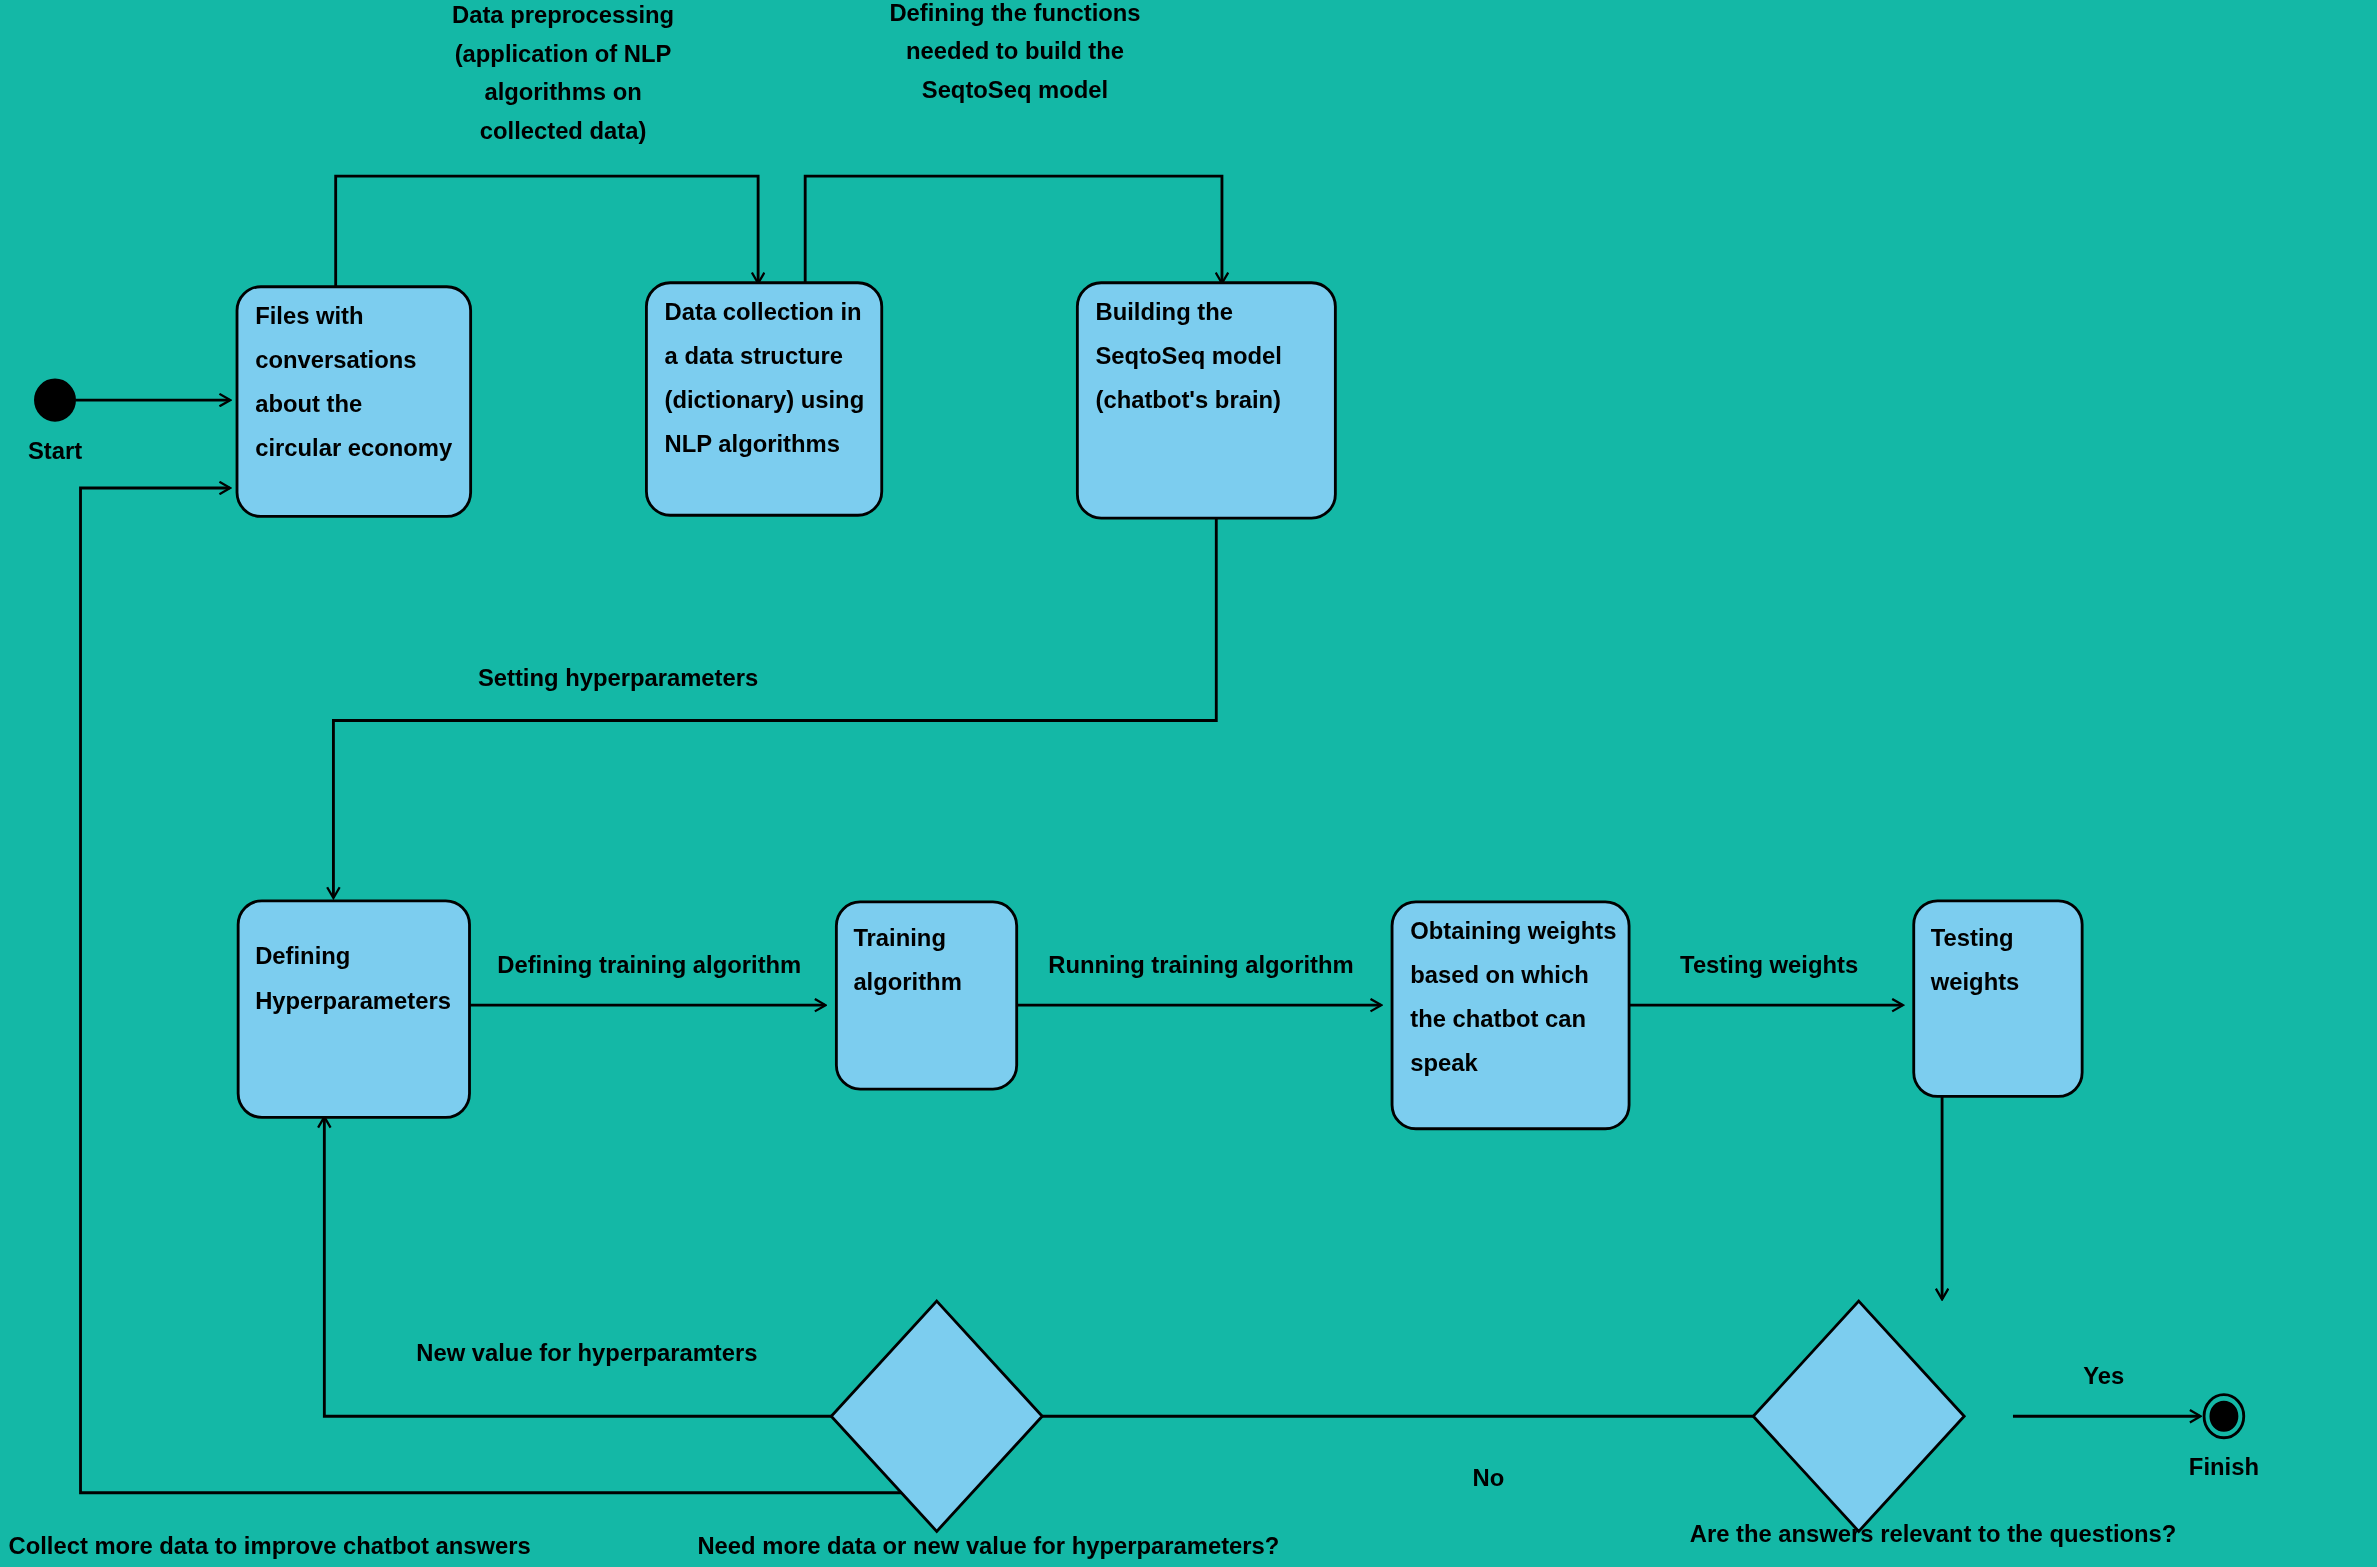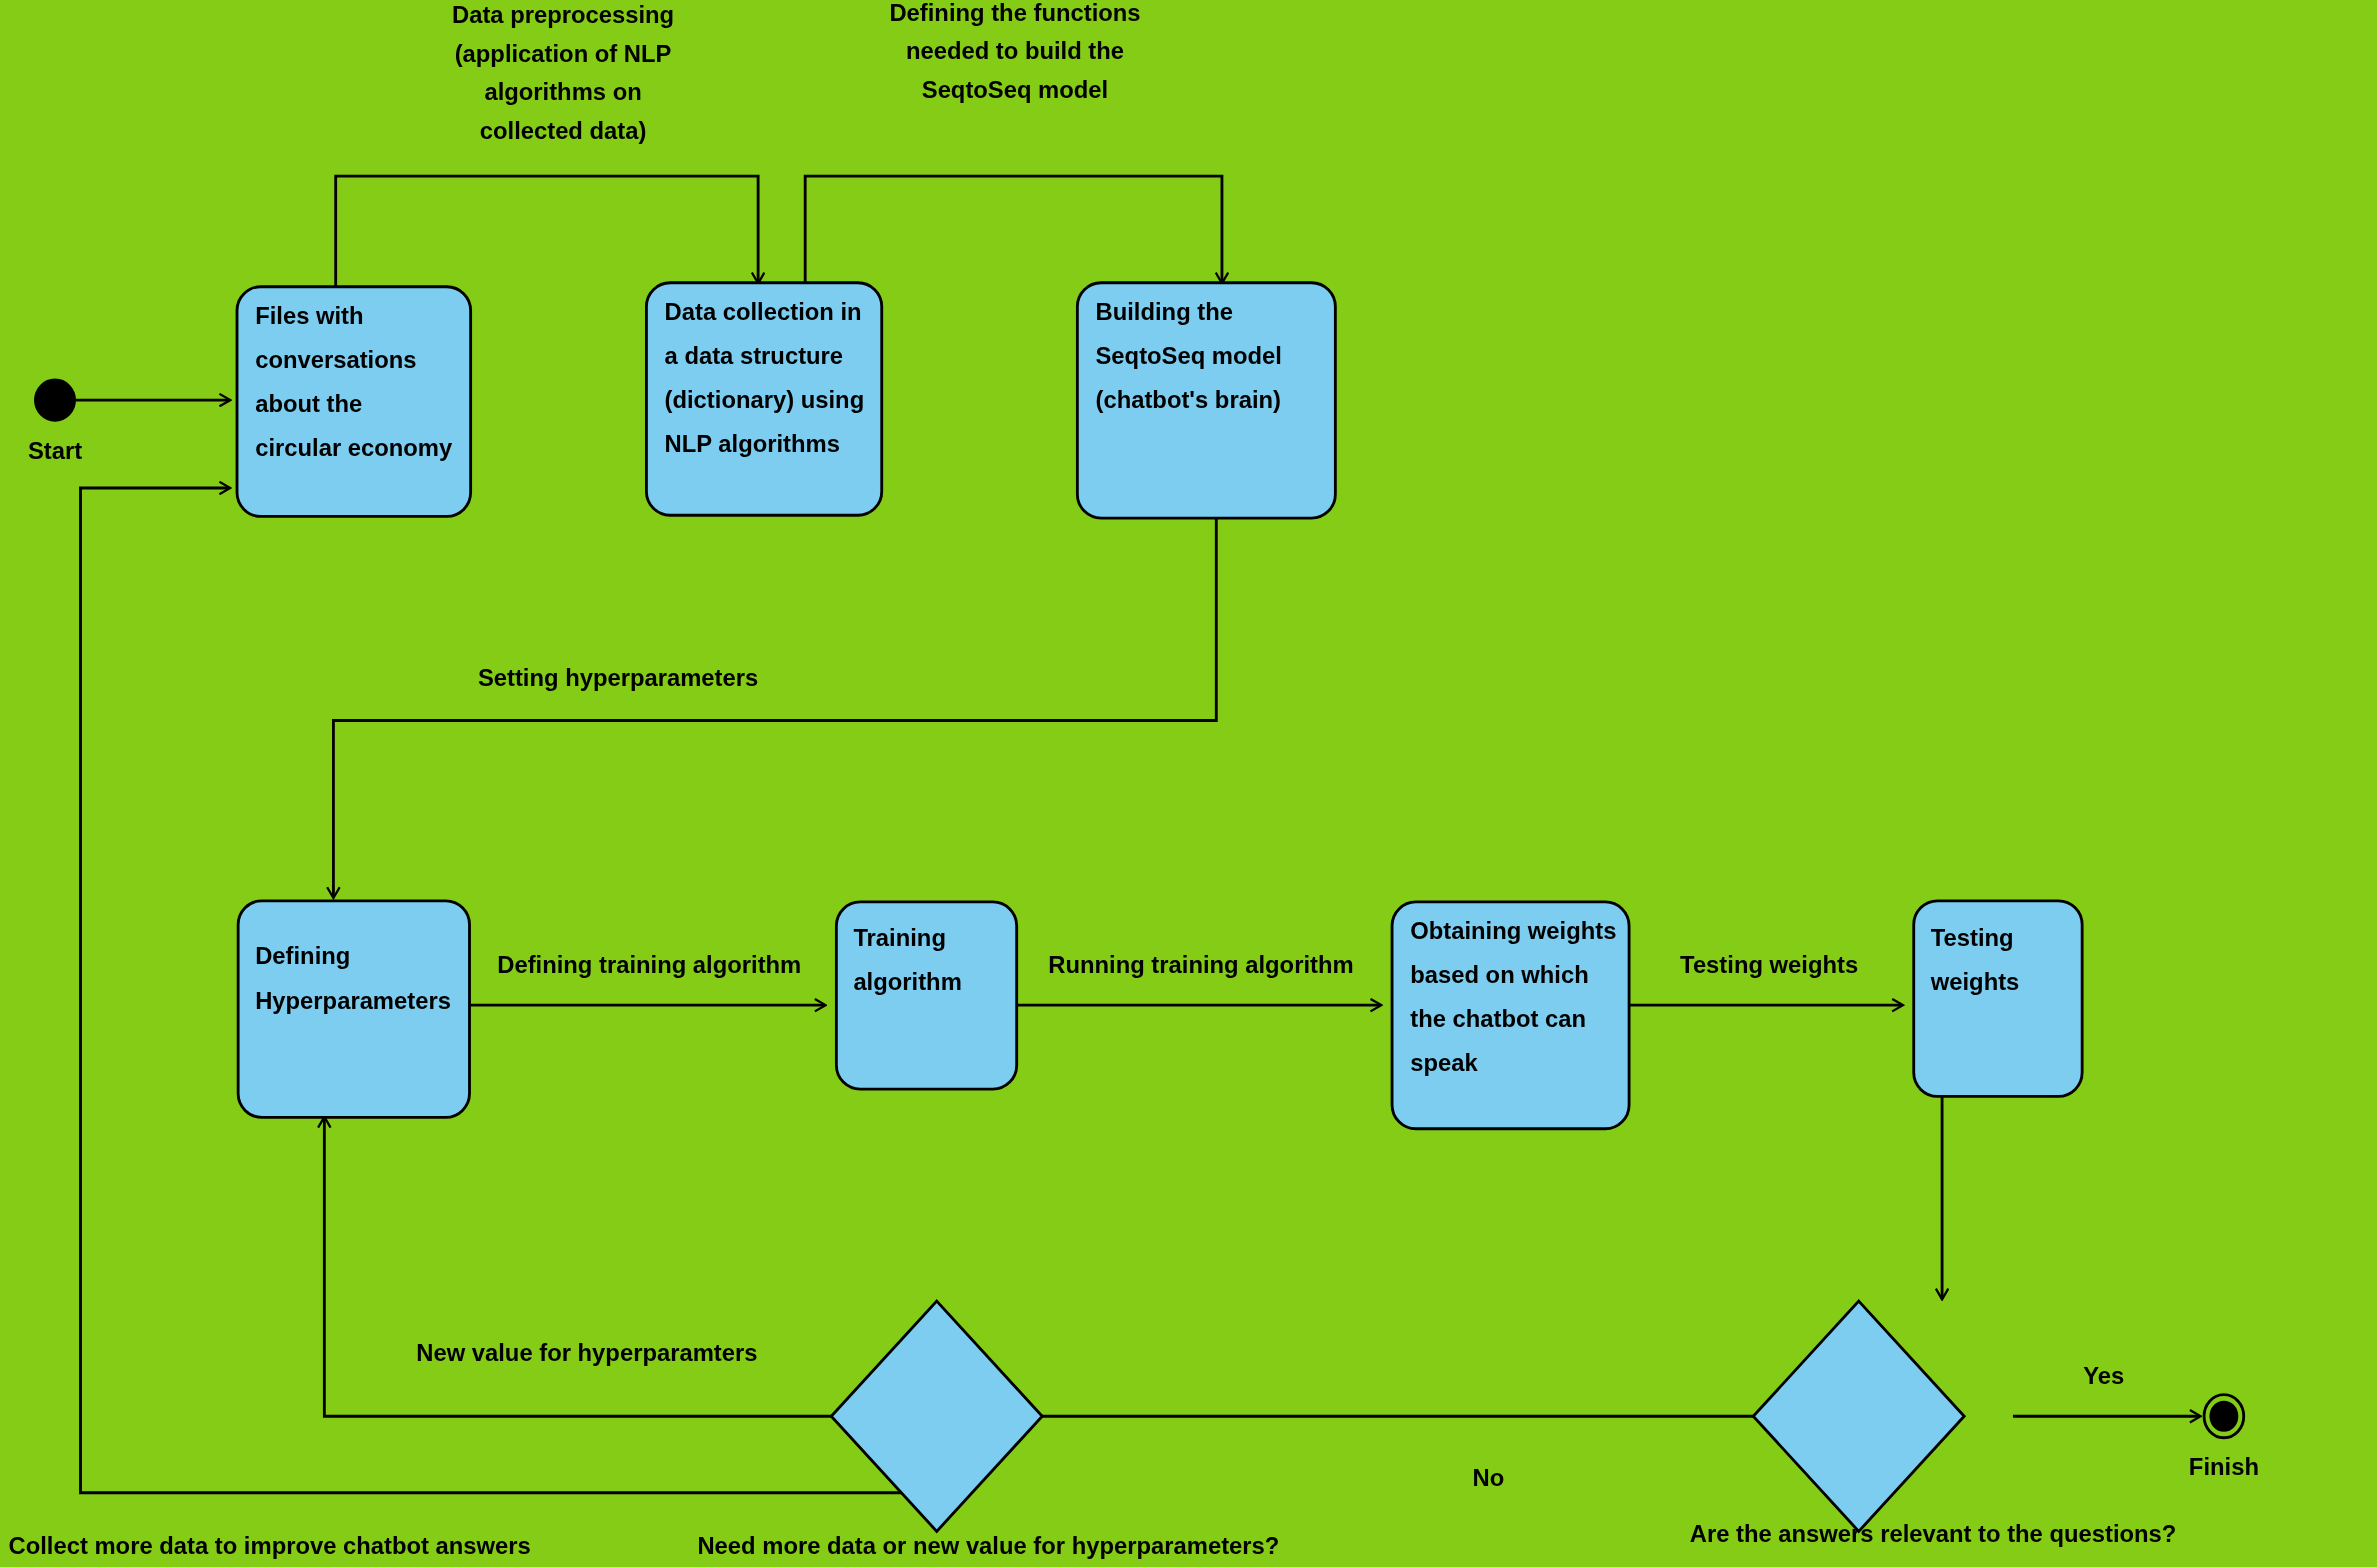--- a/index.html
+++ b/index.html
@@ -1,17 +1,17 @@
 <!DOCTYPE html>
 <html style="font-size:9px"><head>
 <meta charset="utf-8">
 <style>
   html,body{margin:0;padding:0;background:#ffffff;}
   body{width:2377px;height:1568px;overflow:hidden;font-family:"Liberation Sans",sans-serif;}
-  #stage{position:relative;width:2377px;height:1568px;background:#84cc16;}
+  #stage{position:relative;width:2377px;height:1568px;background:#14b8a6;}
   svg{position:absolute;top:0;left:0;width:2377px;height:1568px;}
   .node-text{font-family:"Liberation Sans",sans-serif;font-weight:bold;fill:#000;font-size:42px;}
   .edge-text{font-family:"Liberation Sans",sans-serif;font-weight:bold;fill:#000;font-size:42px;}
   .note-text{font-family:"Liberation Sans",sans-serif;font-weight:bold;fill:#000;font-size:42px;}
   .shape{stroke:#000;stroke-width:5;}
   .line{stroke:#000;stroke-width:5;fill:none;}
 </style>
 </head>
 <body>
 

